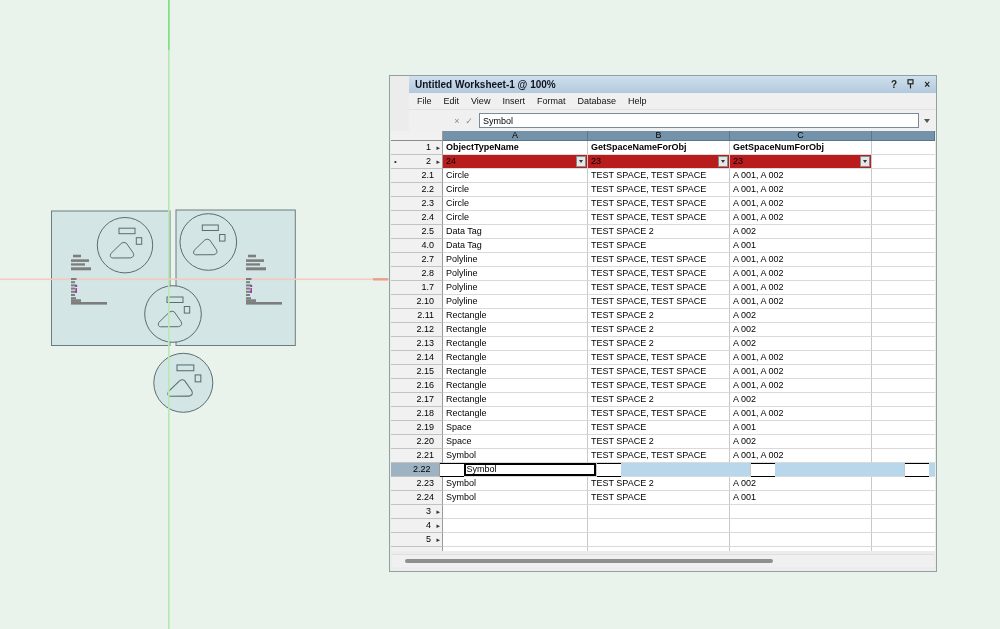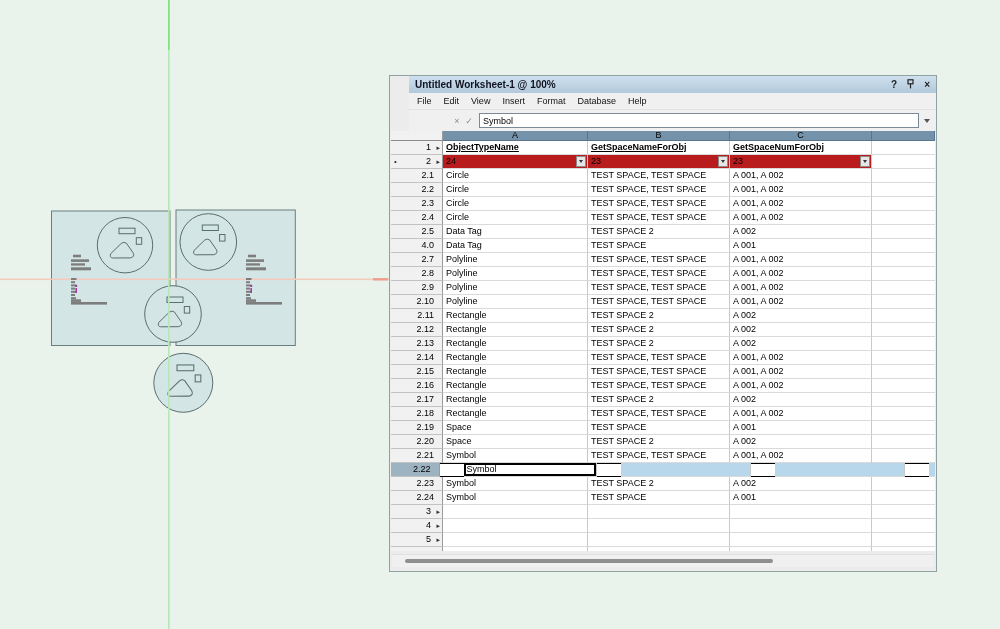--- a/index.html
+++ b/index.html
@@ -52,21 +52,21 @@
     box-sizing:border-box;border-right:1px solid #c9c9c9;border-bottom:1px solid #dadada;
     font-size:9px;color:#000;padding:0 3px;white-space:nowrap;overflow:hidden;
     background:#fff;position:relative;
   }
   .c0{width:52px;background:#f1f1f1;border-right:1px solid #9b9b9b;border-bottom:1px solid #c2c2c2;
       text-align:right;padding-right:11px;}
   .c1{width:145px}.c2{width:142px}.c3{width:142px}
   .c4{flex:1;border-right:none}
   .hl{background:#7492aa;text-align:center;font-size:9px;border-right:1px solid #5b758c;border-bottom:1px solid #5b758c;color:#000;}
   .corner{background:#f1f1f1;border-right:1px solid #9b9b9b;border-bottom:1px solid #8d8d8d;}
-  .bold{font-weight:bold;text-decoration:underline;}
+  .bold{font-weight:bold;}
   .fcell{background:#b91c1c;text-align:left;padding-right:16px;}
   .arr{position:absolute;right:2px;top:0;font-size:7px;color:#333;}
   .blt{position:absolute;left:3px;top:0;font-size:8px;color:#333;}
   .sub .c0{padding-right:8px;text-align:right;}
   .dd{
     position:absolute;right:1px;top:1px;width:10px;height:11px;background:#e6e6e6;
     border:1px solid #8a8a8a;box-sizing:border-box;display:flex;justify-content:center;
   }
   .dd i{width:0;height:0;border:2.5px solid transparent;border-top:3.5px solid #333;margin-top:3px;}
   .selrow{outline:1px solid #000;outline-offset:-1px;z-index:2;gap:24px;}
@@ -252,21 +252,21 @@
         <div class="cell c4"></div>
       </div>
       <div class="grow sub">
         <div class="cell c0">2.8</div>
         <div class="cell c1">Polyline</div>
         <div class="cell c2">TEST SPACE, TEST SPACE</div>
         <div class="cell c3">A 001, A 002</div>
         <div class="cell c4"></div>
       </div>
       <div class="grow sub">
-        <div class="cell c0">2.9</div>
+        <div class="cell c0">1.7</div>
         <div class="cell c1">Polyline</div>
         <div class="cell c2">TEST SPACE, TEST SPACE</div>
         <div class="cell c3">A 001, A 002</div>
         <div class="cell c4"></div>
       </div>
       <div class="grow sub">
         <div class="cell c0">2.10</div>
         <div class="cell c1">Polyline</div>
         <div class="cell c2">TEST SPACE, TEST SPACE</div>
         <div class="cell c3">A 001, A 002</div>

